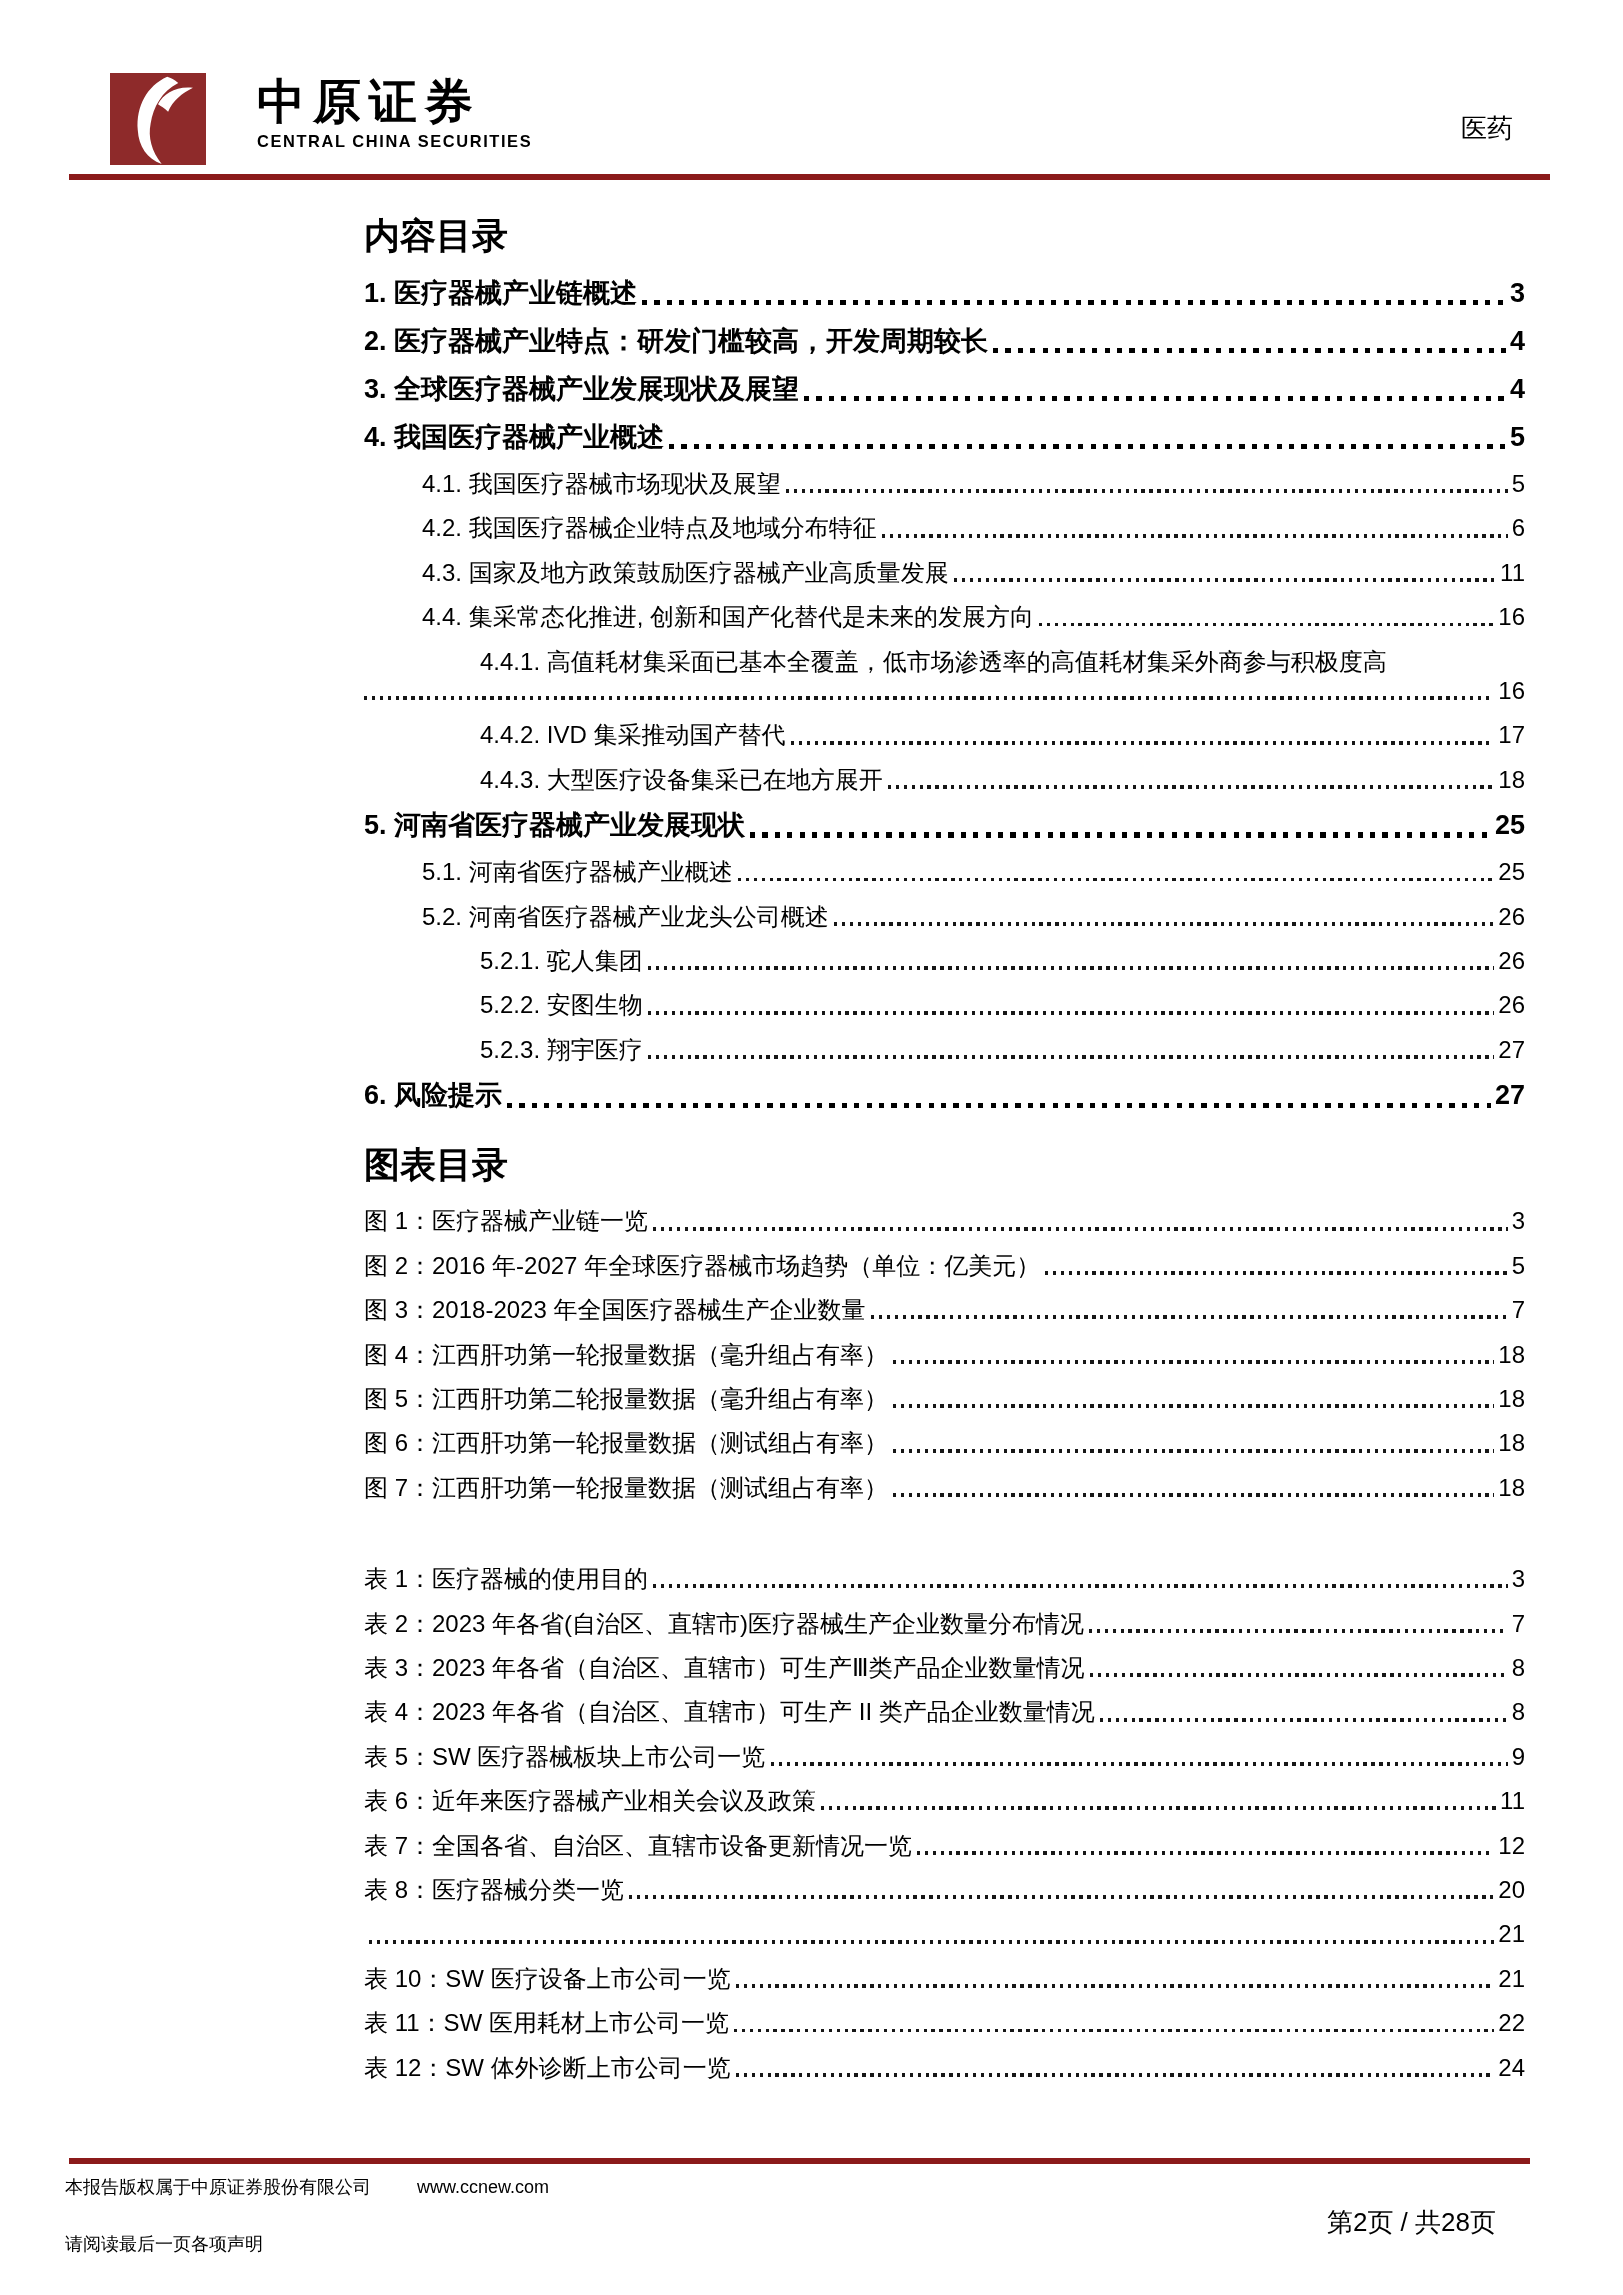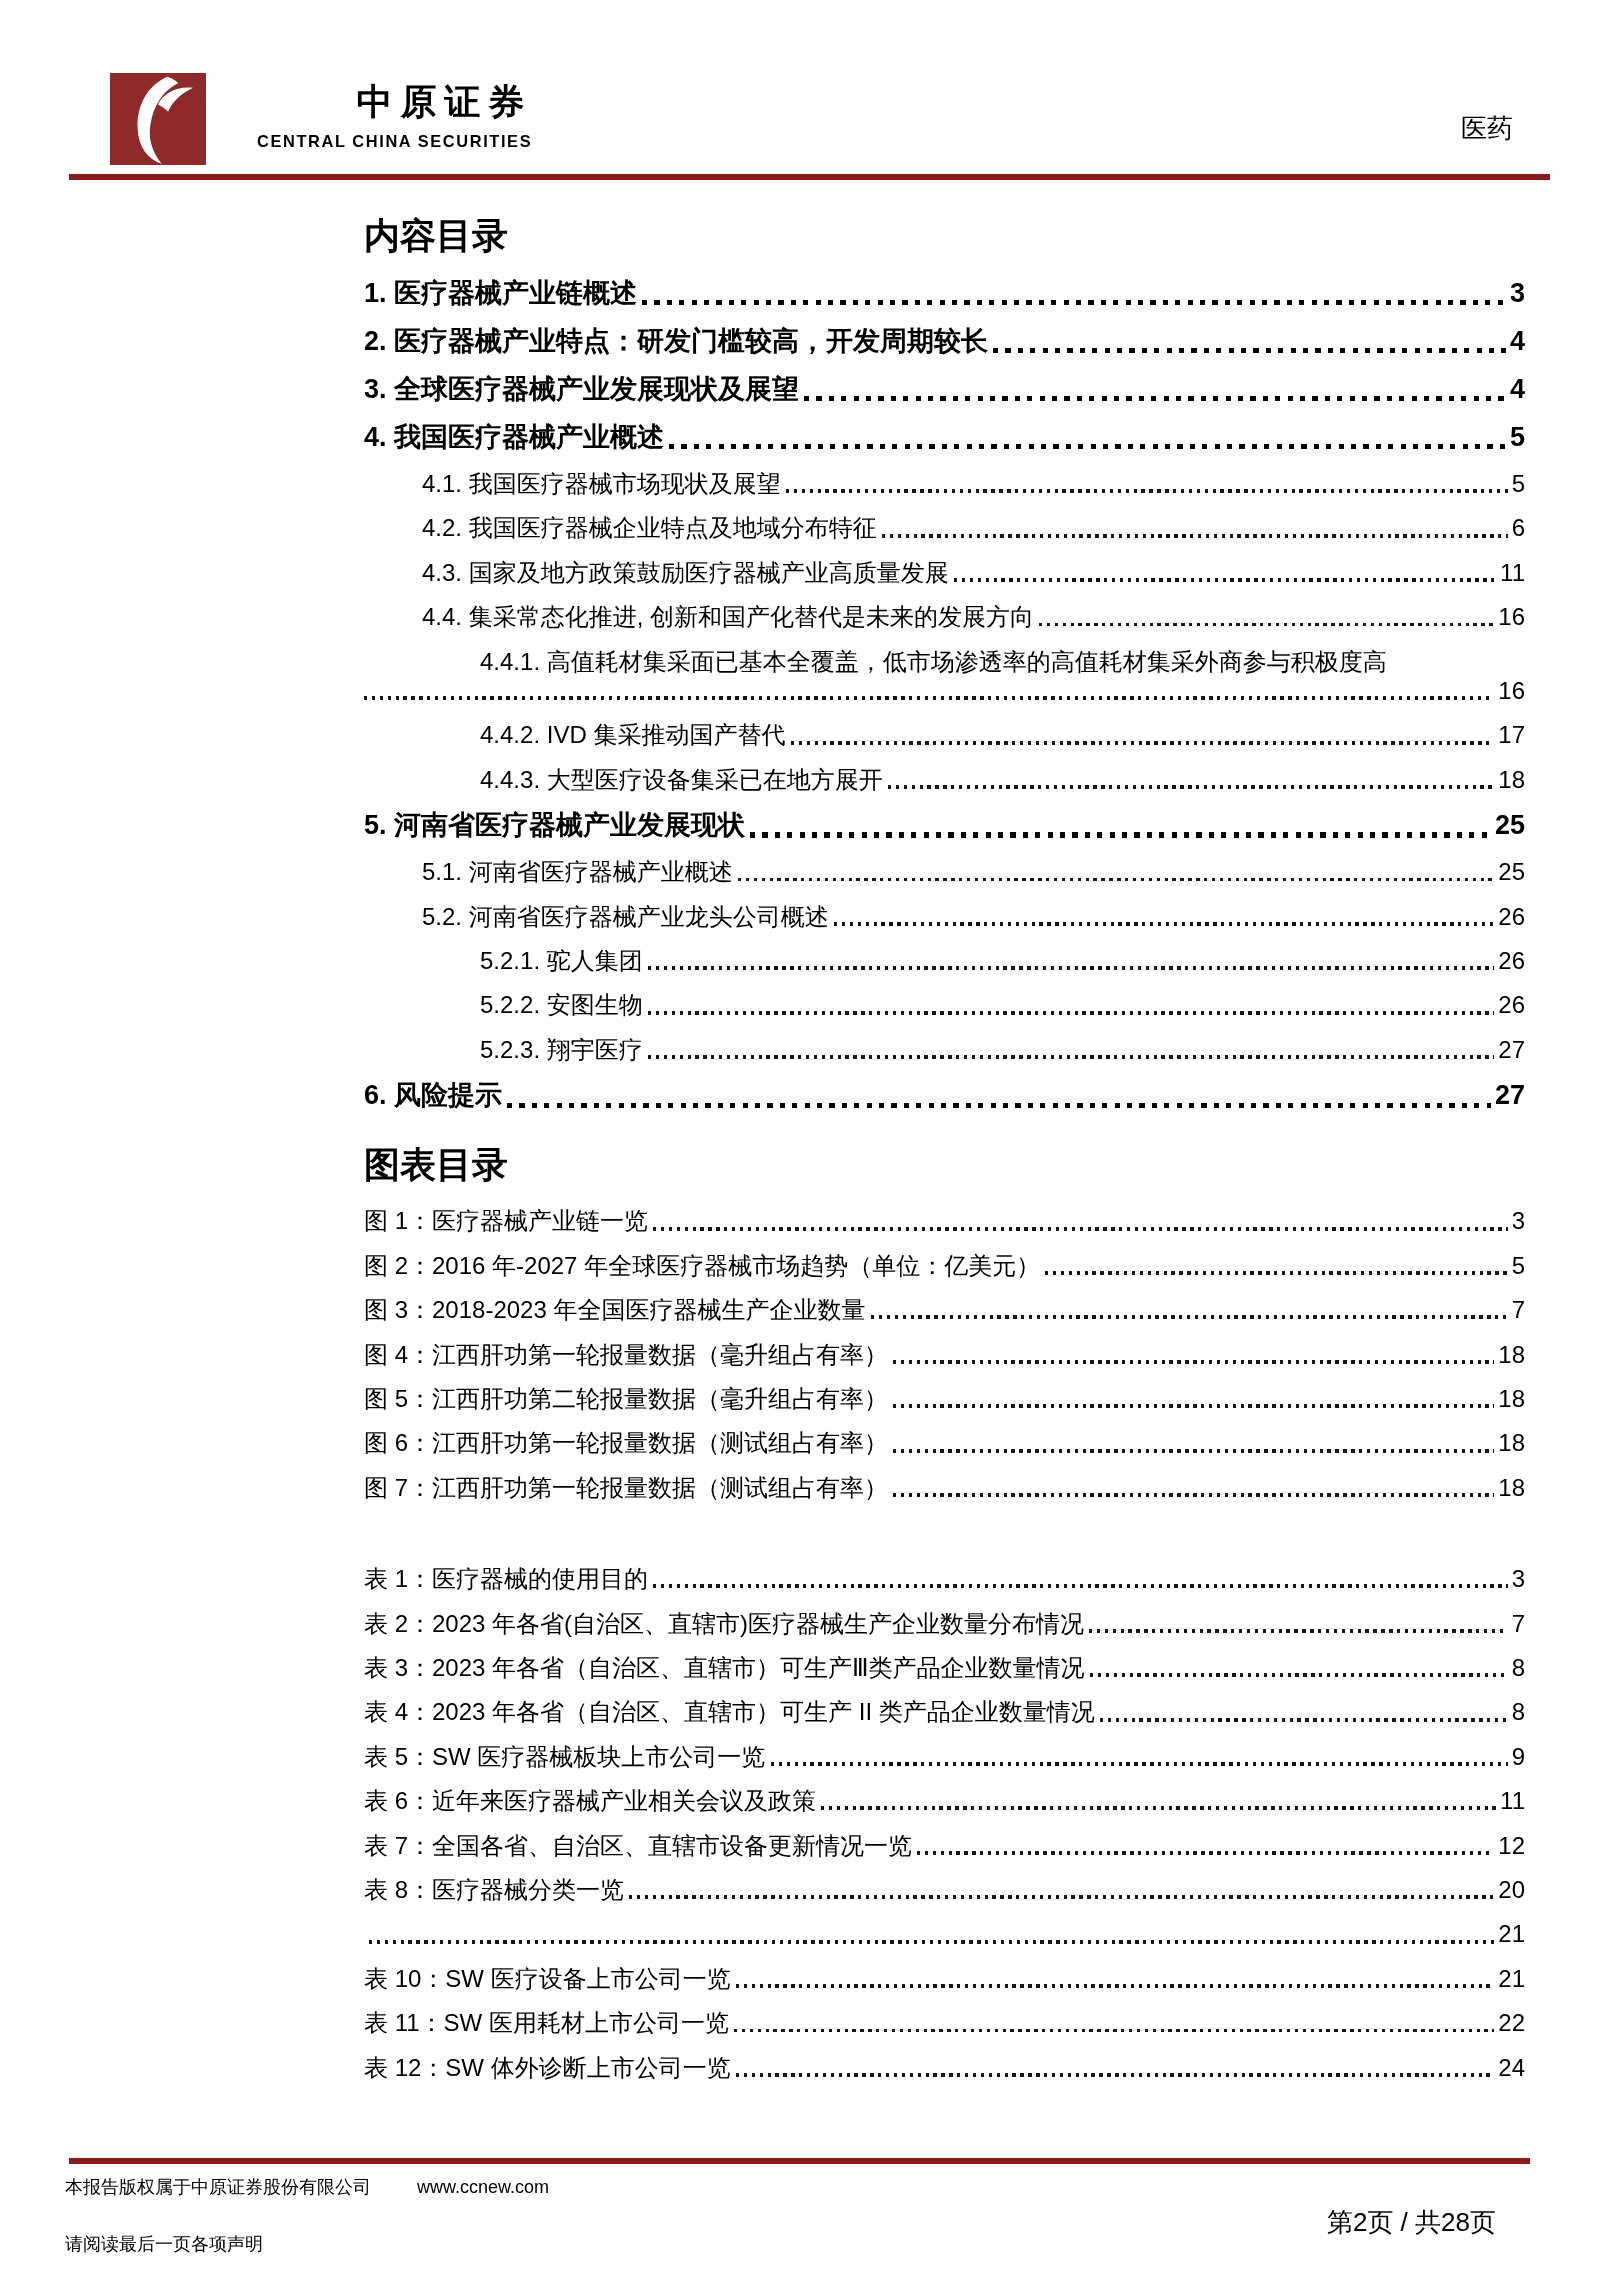--- a/index.html
+++ b/index.html
@@ -6,22 +6,22 @@
   .page {
     position:relative; width:1623px; height:2295px; background:#ffffff;
     font-family:"Liberation Sans","DejaVu Sans",sans-serif; color:#000;
     overflow:hidden; margin:0 auto;
   }
 
   
   .logo-box { position:absolute; left:110px; top:73px; width:96px; height:92px; background:#8e2a2a; }
   .logo-box svg { display:block; width:100%; height:100%; }
   .brand { position:absolute; left:257px; top:76px; }
-  .brand-cn { font-family:Liberation Sans, sans-serif; font-weight:bold;
-              font-size:36px; line-height:51px; letter-spacing:7.9px; white-space:nowrap;text-align:right; }
+  .brand-cn { font-family:Liberation Serif, serif; font-weight:bold;
+              font-size:48px; line-height:51px; letter-spacing:7.9px; white-space:nowrap; }
   .brand-en { margin-top:5.2px; font-size:16.4px; font-weight:bold; letter-spacing:1.6px; white-space:nowrap;text-align:right; }
   .category { position:absolute; top:111px; right:110px; font-size:26px;
               font-family:"Liberation Serif","DejaVu Serif",serif; }
   .rule-top    { position:absolute; left:69px; top:174px;  width:1481px; height:5.9px; background:#8b1a1a; }
   .rule-bottom { position:absolute; left:69px; top:2158px; width:1461px; height:5.9px; background:#8b1a1a; }
 
   
   .content { position:absolute; left:364px; top:217px; width:1161px; }
   .section-title { color:#000000; font-weight:bold; font-size:36px; line-height:38px;
                    font-family:"Liberation Serif","DejaVu Serif",serif; margin:0 0 22px 0; }

